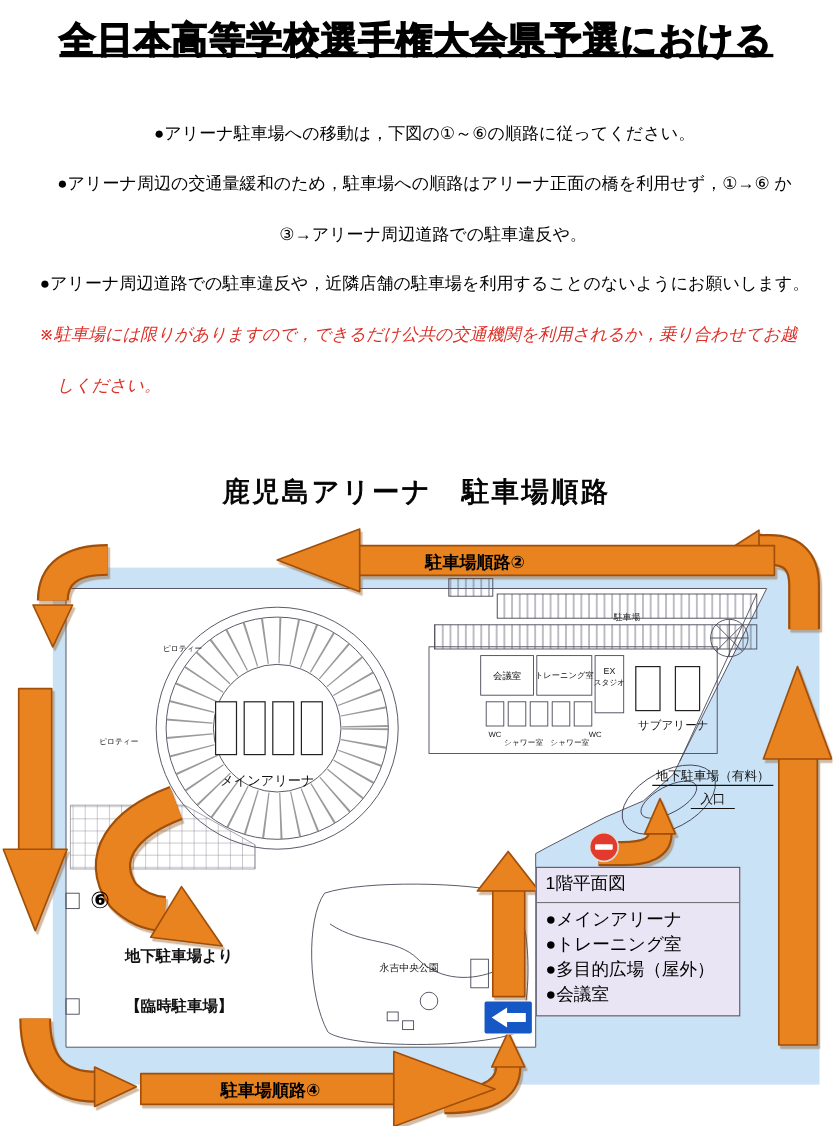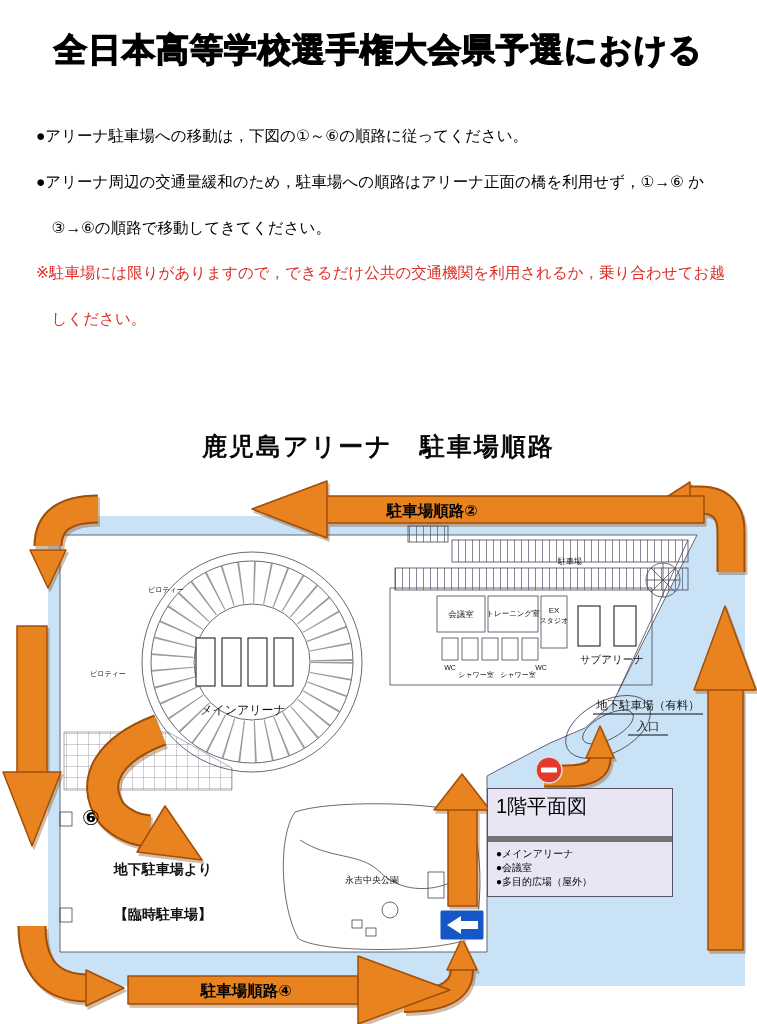--- a/index.html
+++ b/index.html
@@ -1,53 +1,54 @@
 <!DOCTYPE html>
 <html><head>
 <meta charset="utf-8">
 <style>
   html,body{margin:0;padding:0;}
   body{
     width:757px;height:1024px;overflow:hidden;position:relative;
     background:#fff;font-family:"Liberation Sans","DejaVu Sans",sans-serif;color:#000;
   }
   
-  .title-block{margin-top:24px;text-align:center;}
+  .title-block{margin-top:10px;text-align:center;text-decoration:underline;}
   .title-line{
     font-size:33px;font-weight:900;letter-spacing:1px;line-height:1.55;
     -webkit-text-stroke:1.3px #000;
   }
   
   .notices{width:700px;margin:38px auto 0 36px;font-size:15.5px;line-height:2.95;}
-  .bullet{padding-left:1em;text-indent:-1em;}
-  .warning{padding-left:1em;text-indent:-1em;font-size:15.5px;line-height:2.95;}
+  .bullet{padding-left:1em;text-indent:-1em;text-align:center;}
+  .warning{padding-left:1em;text-indent:-1em;font-size:15.5px;line-height:2.95;font-style:italic;}
   
   .map-title{position:absolute;left:0;top:430px;width:100%;text-align:center;
     font-size:25px;font-weight:400;letter-spacing:2px;-webkit-text-stroke:0.8px #000;}
   .map-wrap{position:absolute;left:0;top:480px;width:757px;height:544px;}
   svg text{font-family:"Liberation Sans","DejaVu Sans",sans-serif;}
   .arrows{filter:drop-shadow(2px 3px 0 rgba(130,62,0,.35));}
   .route-text{font-weight:bold;fill:#000;}
   .plan-label{fill:#111;}
   
   #legend{position:absolute;left:487px;top:788px;width:184px;border:1px solid #556;}
-  #legend .legend-title{font-size:20px;padding:4px 8px 16px;border-bottom:6px solid #737373;}
+  #legend .legend-title{font-size:16px;padding:4px 8px 6px;border-bottom:1px solid #737373;}
   #legend ul{list-style:none;margin:0;padding:5px 8px 6px;}
-  #legend li{font-size:10px;line-height:1.42;white-space:nowrap;}
+  #legend li{font-size:16px;line-height:1.42;white-space:nowrap;}
 </style>
 </head>
 <body>
 
 <div class="title-block">
   <div class="title-line">全日本高等学校選手権大会県予選における</div>
 </div>
 
 <div class="notices">
   <div class="bullet">●アリーナ駐車場への移動は，下図の①～⑥の順路に従ってください。</div>
-  <div class="bullet">●アリーナ周辺の交通量緩和のため，駐車場への順路はアリーナ正面の橋を利用せず，①→⑥ か ③→⑥の順路で移動してきてください。</div>
+  <div class="bullet">●アリーナ周辺の交通量緩和のため，駐車場への順路はアリーナ正面の橋を利用せず，①→⑥ か ③→アリーナ周辺道路での駐車違反や。</div>
+  <div class="bullet">●アリーナ周辺道路での駐車違反や，近隣店舗の駐車場を利用することのないようにお願いします。</div>
   <div class="warning" style="color: rgb(220, 48, 40);">※駐車場には限りがありますので，できるだけ公共の交通機関を利用されるか，乗り合わせてお越しください。</div>
 </div>
 
 <div class="map-title">鹿児島アリーナ　駐車場順路</div>
 
 <div class="map-wrap">
 <svg width="757" height="544" viewBox="0 0 757 544">
   <defs>
     <pattern id="vlines" width="7" height="22" patternUnits="userSpaceOnUse">
       <path d="M3.5 0 V22" stroke="#556" stroke-width="0.7"></path>
@@ -197,16 +198,17 @@
 
 
 
 
 </div>
 
 <div id="legend" style="background-color: rgb(233, 229, 245);">
   <div class="legend-title">1階平面図</div>
   <ul>
     <li>●メインアリーナ</li>
+    <li>●トレーニング室</li>
+    <li>●多目的広場（屋外）</li>
     <li>●会議室</li>
-    <li>●多目的広場（屋外）</li>
   </ul>
 </div>
 
 </body></html>

